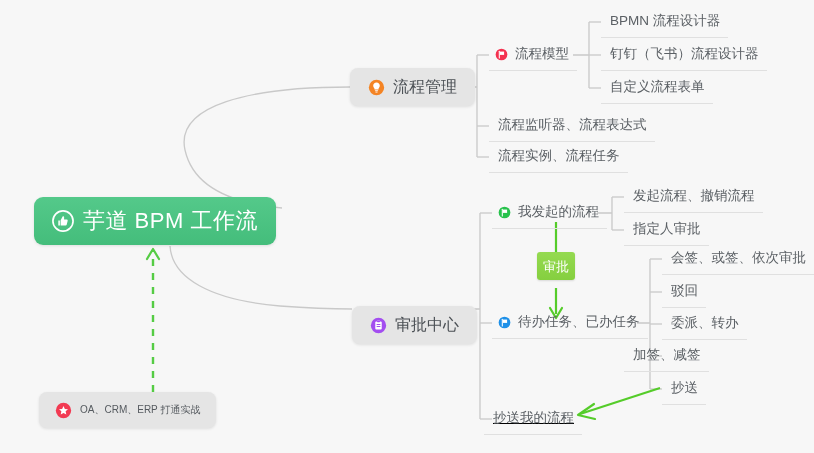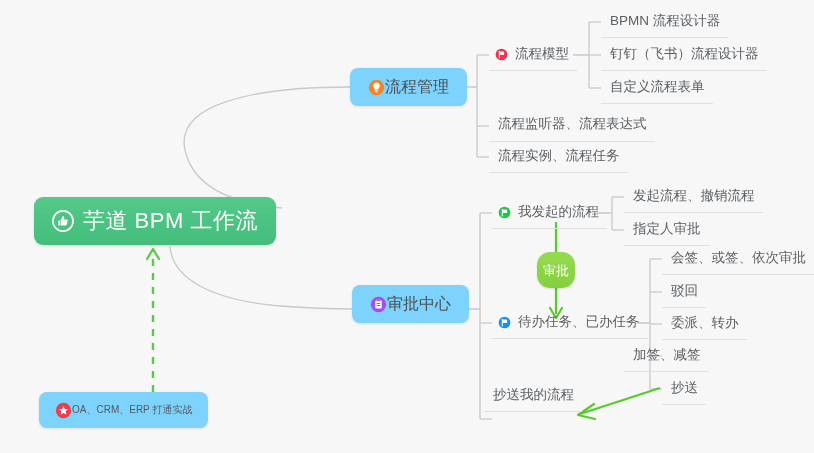--- a/index.html
+++ b/index.html
@@ -47,21 +47,22 @@
     letter-spacing: 0.5px;
     white-space: nowrap;
     line-height: 1;
   }
 
   
   .card-node {
     position: absolute;
     display: flex;
     align-items: center;
-    background: #7dd3fc;
+    gap: 8px;
+    background: #e5e5e5;
     border-radius: 8px;
     padding: 0 16px;
     height: 36px;
     box-shadow: 0 1px 3px rgba(0,0,0,0.10);
   }
   .card-node.big {
     height: 38px;
     padding: 0 18px;
   }
   .card-label {
@@ -95,26 +96,26 @@
     font-size: 13.5px;
     white-space: nowrap;
     line-height: 1;
   }
 
   
   .badge-node {
     position: absolute;
     background: #8fd64a;
     background: linear-gradient(180deg,#95da51 0%,#85cf3f 100%);
-    border-radius: 13px;
+    border-radius: 3px;
     display: flex;
     align-items: center;
     justify-content: center;
     width: 38px;
-    height: 36px;
+    height: 28px;
     box-shadow: 0 1px 2px rgba(0,0,0,0.12);
   }
   .badge-label {
     color: #ffffff;
     font-size: 13px;
     line-height: 1;
     white-space: nowrap;
   }
 
   
@@ -216,28 +217,28 @@
   <div class="u-node plain" style="left:601px; top:10px;">
     <span class="u-label">BPMN 流程设计器</span>
   </div>
   <div class="u-node plain" style="left:601px; top:76px;">
     <span class="u-label">自定义流程表单</span>
   </div>
   <div class="u-node plain" style="left:601px; top:43px;">
     <span class="u-label">钉钉（飞书）流程设计器</span>
   </div>
 
-  <div class="u-node plain" style="left:489px; top:114px;font-family:Liberation Mono, monospace;">
+  <div class="u-node plain" style="left:489px; top:114px;">
     <span class="u-label">流程监听器、流程表达式</span>
   </div>
   <div class="u-node plain" style="left:489px; top:145px;">
     <span class="u-label">流程实例、流程任务</span>
   </div>
 
-  <div class="card-node big" style="left:352px; top:285px;justify-content:space-between;">
+  <div class="card-node big" style="left:352px; top:306px;justify-content:space-between;">
     <span class="icon icon-card">
       <svg viewBox="0 0 20 20" width="17" height="17">
         <circle cx="10" cy="10" r="9" fill="#a34ef0"></circle>
         <rect x="6.2" y="5.2" width="7.6" height="9.6" rx="1.2" fill="#ffffff"></rect>
         <rect x="8.2" y="4.1" width="3.6" height="2" rx="0.9" fill="#ffffff"></rect>
         <rect x="8.2" y="4.1" width="3.6" height="2" rx="0.9" fill="#a34ef0"></rect>
         <rect x="7.6" y="8.2" width="4.8" height="1.1" rx="0.5" fill="#a34ef0"></rect>
         <rect x="7.6" y="10.6" width="4.8" height="1.1" rx="0.5" fill="#a34ef0"></rect>
       </svg>
     </span>
@@ -286,21 +287,21 @@
   <div class="u-node plain" style="left:662px; top:312px;">
     <span class="u-label">委派、转办</span>
   </div>
   <div class="u-node plain" style="left:624px; top:344px;">
     <span class="u-label">加签、减签</span>
   </div>
   <div class="u-node plain" style="left:662px; top:377px;">
     <span class="u-label">抄送</span>
   </div>
 
-  <div class="u-node plain" style="left:484px; top:384px;">
+  <div class="u-node plain" style="left:484px; top:407px;text-decoration:underline;">
     <span class="u-label">抄送我的流程</span>
   </div>
 
   <div class="card-node" style="left:39px; top:392px;">
     <span class="icon icon-card">
       <svg viewBox="0 0 20 20" width="17" height="17">
         <circle cx="10" cy="10" r="9" fill="#f23a52"></circle>
         <path d="M10 4.6 L11.6 8.1 L15.3 8.5 L12.5 11 L13.3 14.7 L10 12.8
                  L6.7 14.7 L7.5 11 L4.7 8.5 L8.4 8.1 Z" fill="#ffffff"></path>
       </svg>

